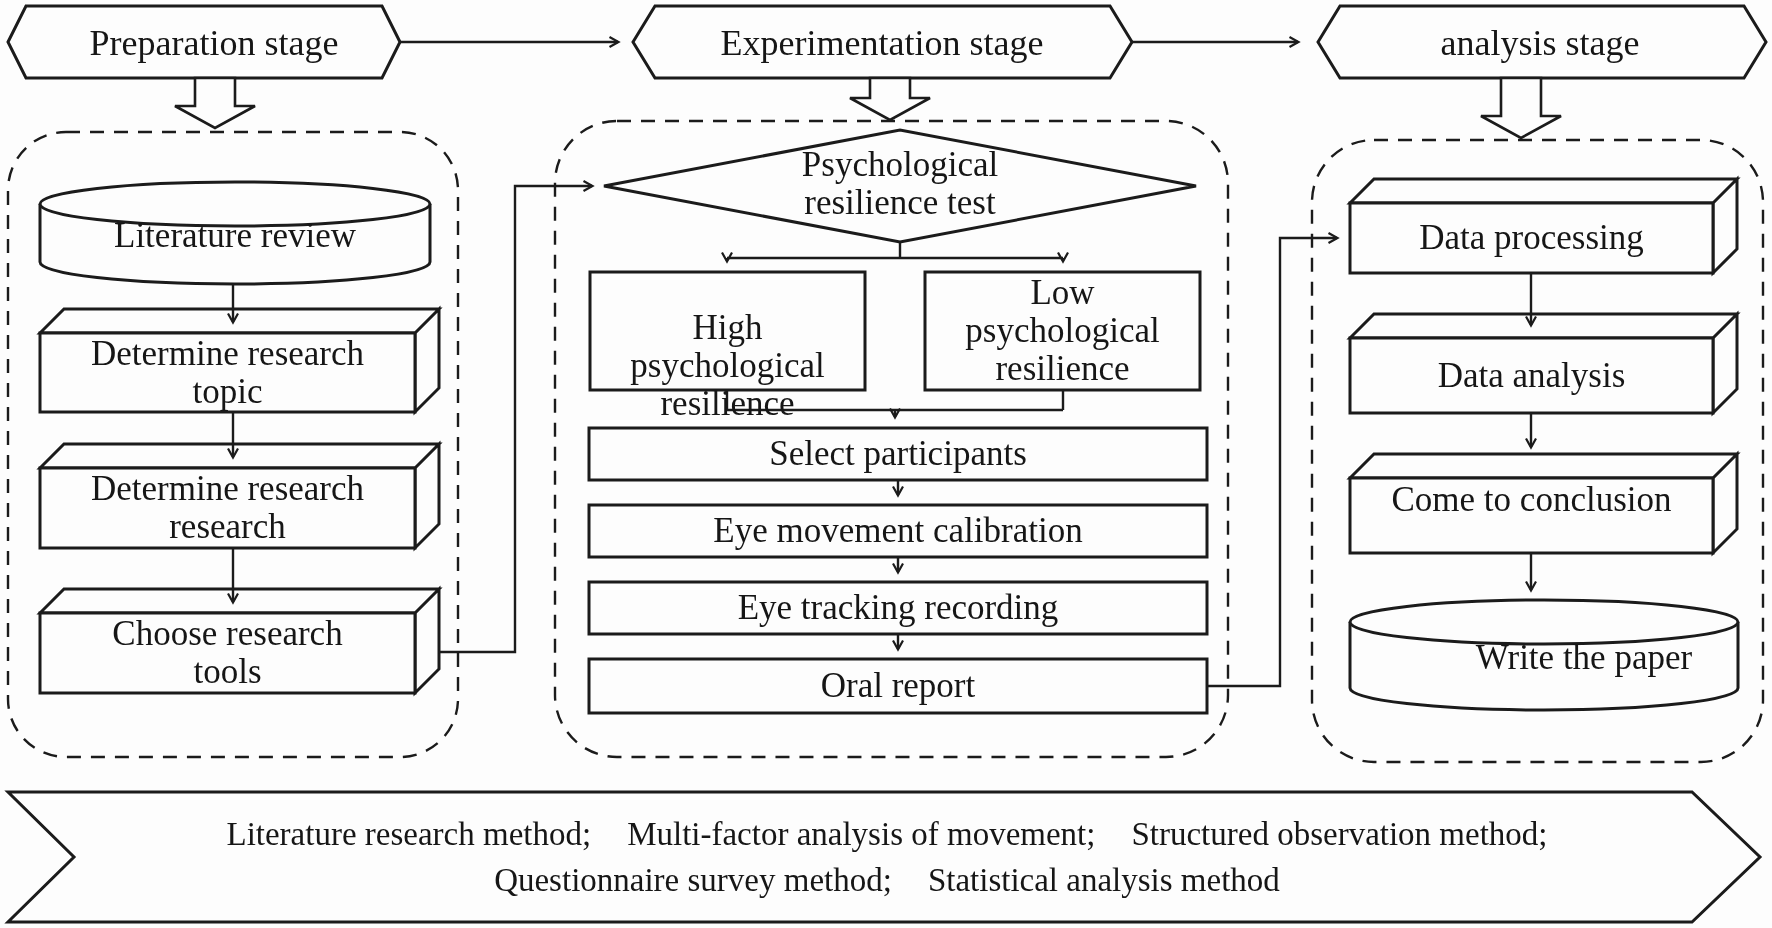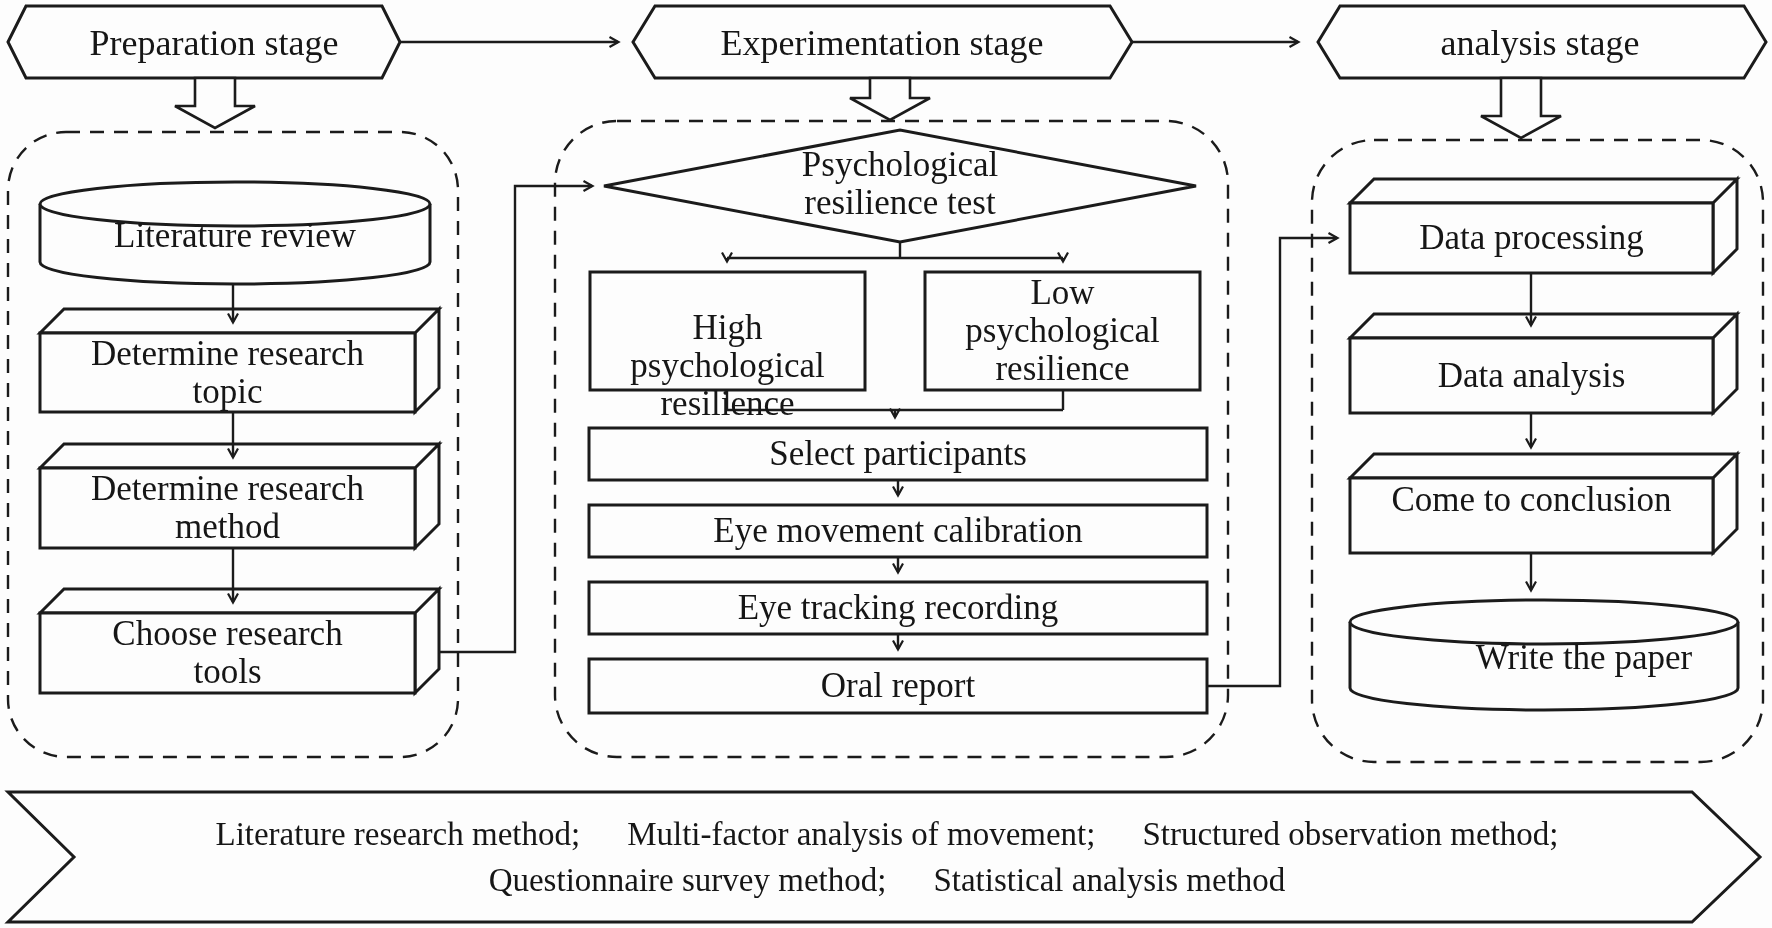--- a/index.html
+++ b/index.html
@@ -5,21 +5,21 @@
   html,body{margin:0;padding:0;background:#ffffff;}
   #page{position:relative;width:1772px;height:928px;background:#fdfdfd;overflow:hidden;
         font-family:"Liberation Serif","DejaVu Serif",serif;color:#161616;}
   #linework{position:absolute;left:0;top:0;z-index:0;}
   .node{position:absolute;z-index:1;display:flex;flex-direction:column;align-items:center;
         justify-content:center;text-align:center;font-size:35px;line-height:38px;
         white-space:nowrap;color:#161616;}
   .stage-label{font-size:36px;}
   .banner-text{position:absolute;z-index:1;display:flex;flex-direction:column;
         align-items:center;justify-content:center;font-size:33px;line-height:46px;}
-  .banner-row{display:flex;flex-direction:row;justify-content:center;gap:47px;white-space:nowrap;}
+  .banner-row{display:flex;flex-direction:row;justify-content:center;gap:36px;white-space:nowrap;}
 </style>
 </head>
 <body>
 
 <div id="page">
 
   <svg id="linework" width="1772" height="928" viewBox="0 0 1772 928">
     <defs>
       <marker id="ah" markerUnits="userSpaceOnUse" markerWidth="14" markerHeight="14" refX="10" refY="6" orient="auto">
         <path d="M1.5,1 L10.5,6 L1.5,11" fill="none" stroke="#1b1b1b" stroke-width="2.2"></path>
@@ -121,21 +121,21 @@
 
   <div class="node" style="left:60px;top:198px;width:350px;height:76px;">
     <span>Literature review</span>
   </div>
   <div class="node" style="left:45px;top:334px;width:365px;height:78px;">
     <span>Determine research</span>
     <span>topic</span>
   </div>
   <div class="node" style="left:45px;top:468px;width:365px;height:80px;">
     <span>Determine research</span>
-    <span>method</span>
+    <span>research</span>
   </div>
   <div class="node" style="left:45px;top:613px;width:365px;height:80px;">
     <span>Choose research</span>
     <span>tools</span>
   </div>
 
   <div class="node" style="left:700px;top:136px;width:400px;height:96px;">
     <span>Psychological</span>
     <span>resilience test</span>
   </div>

